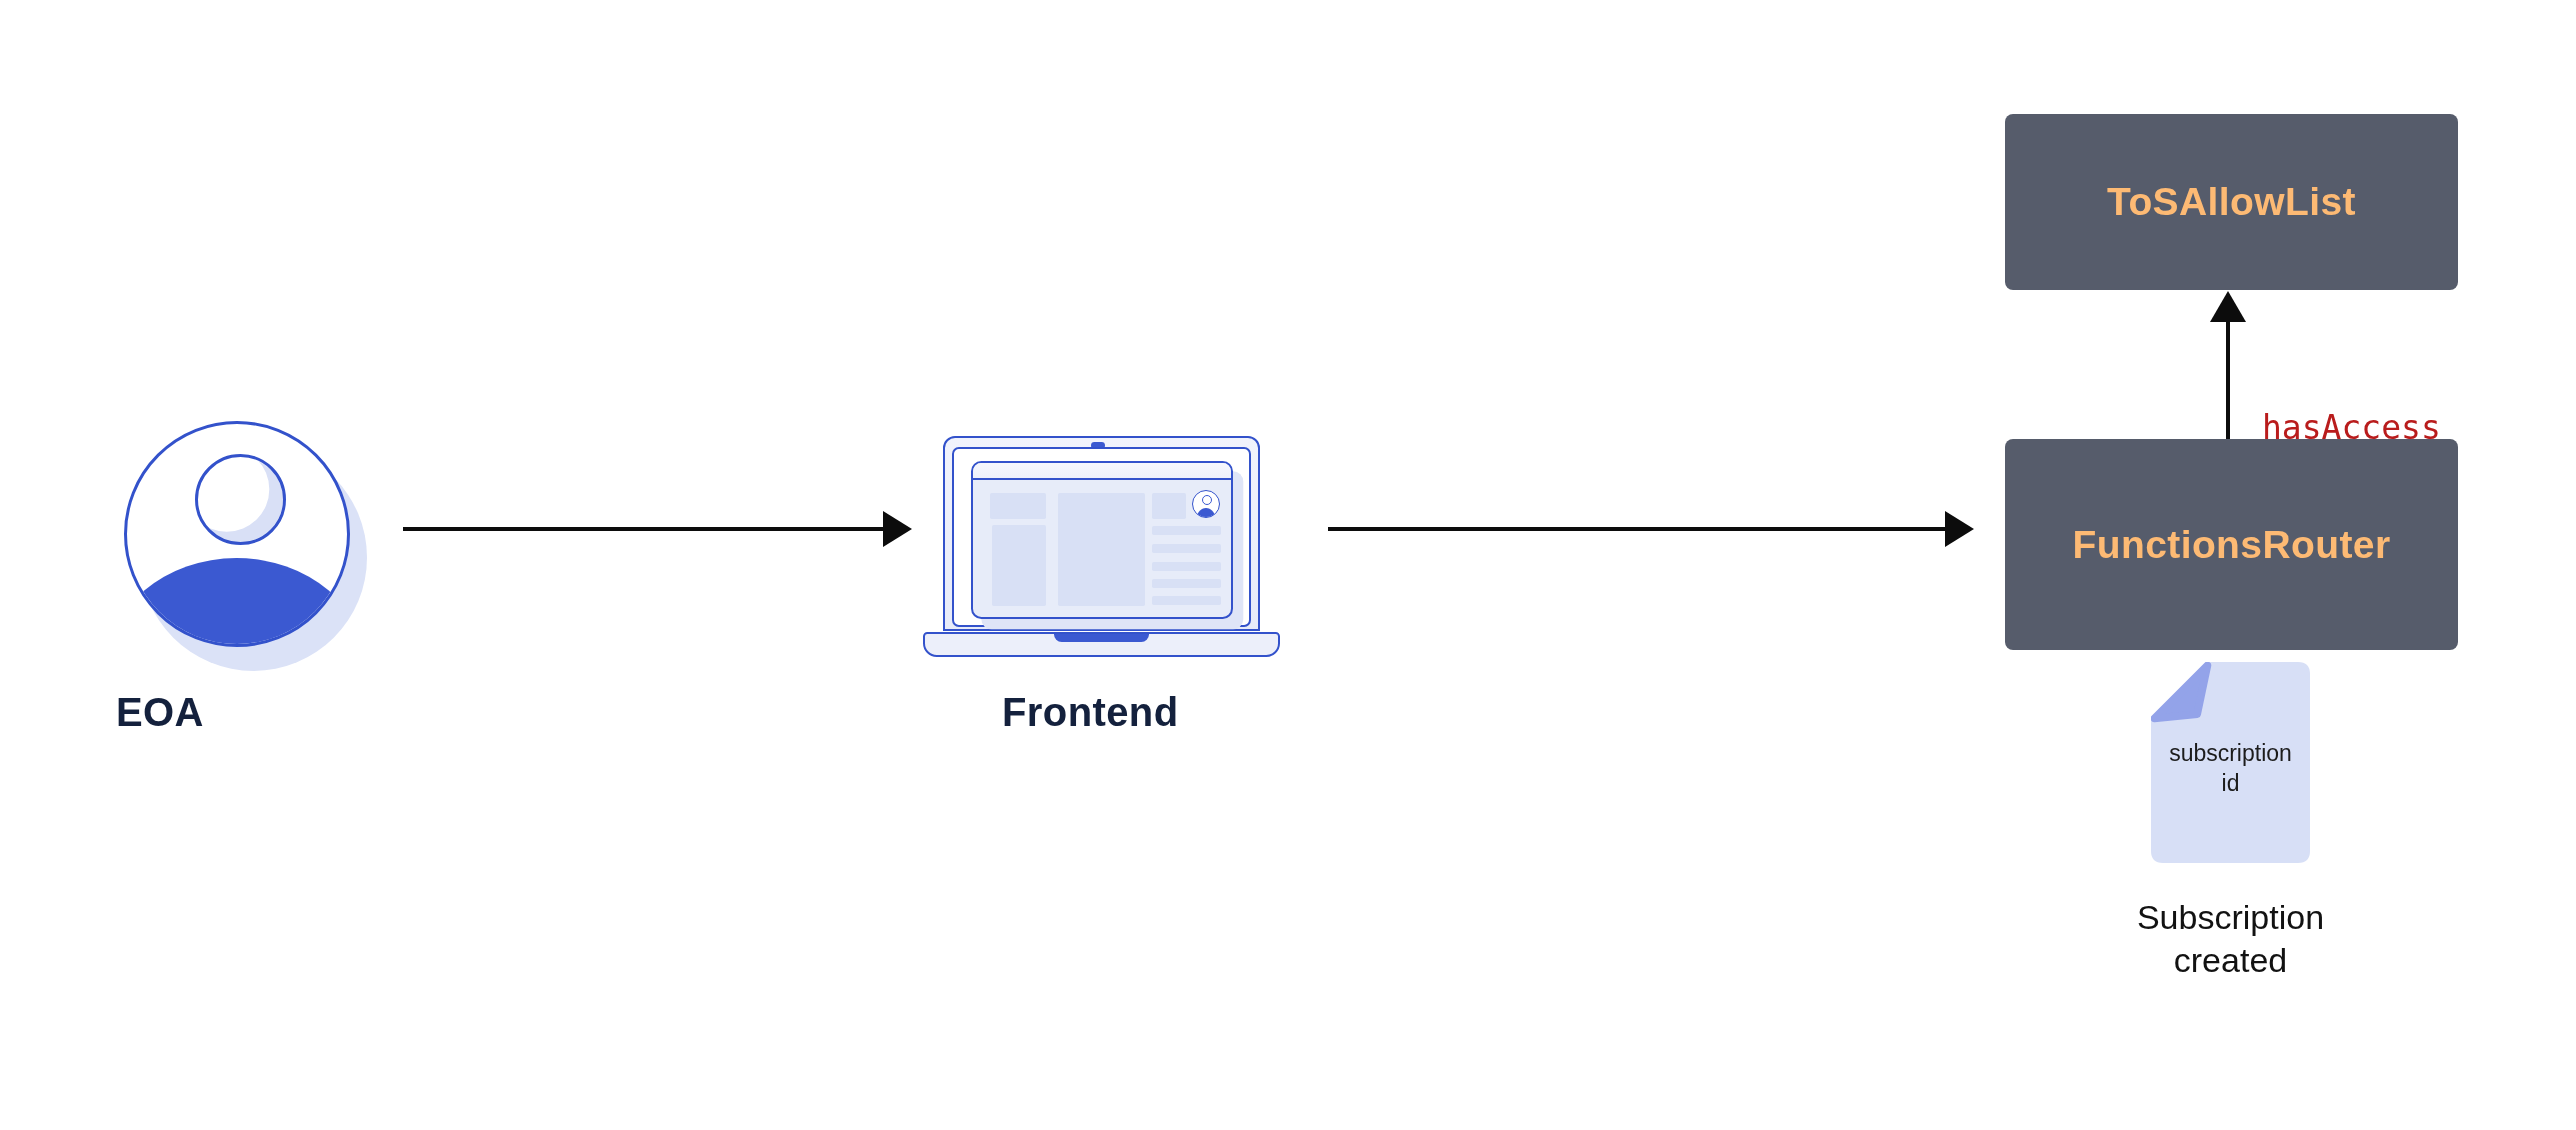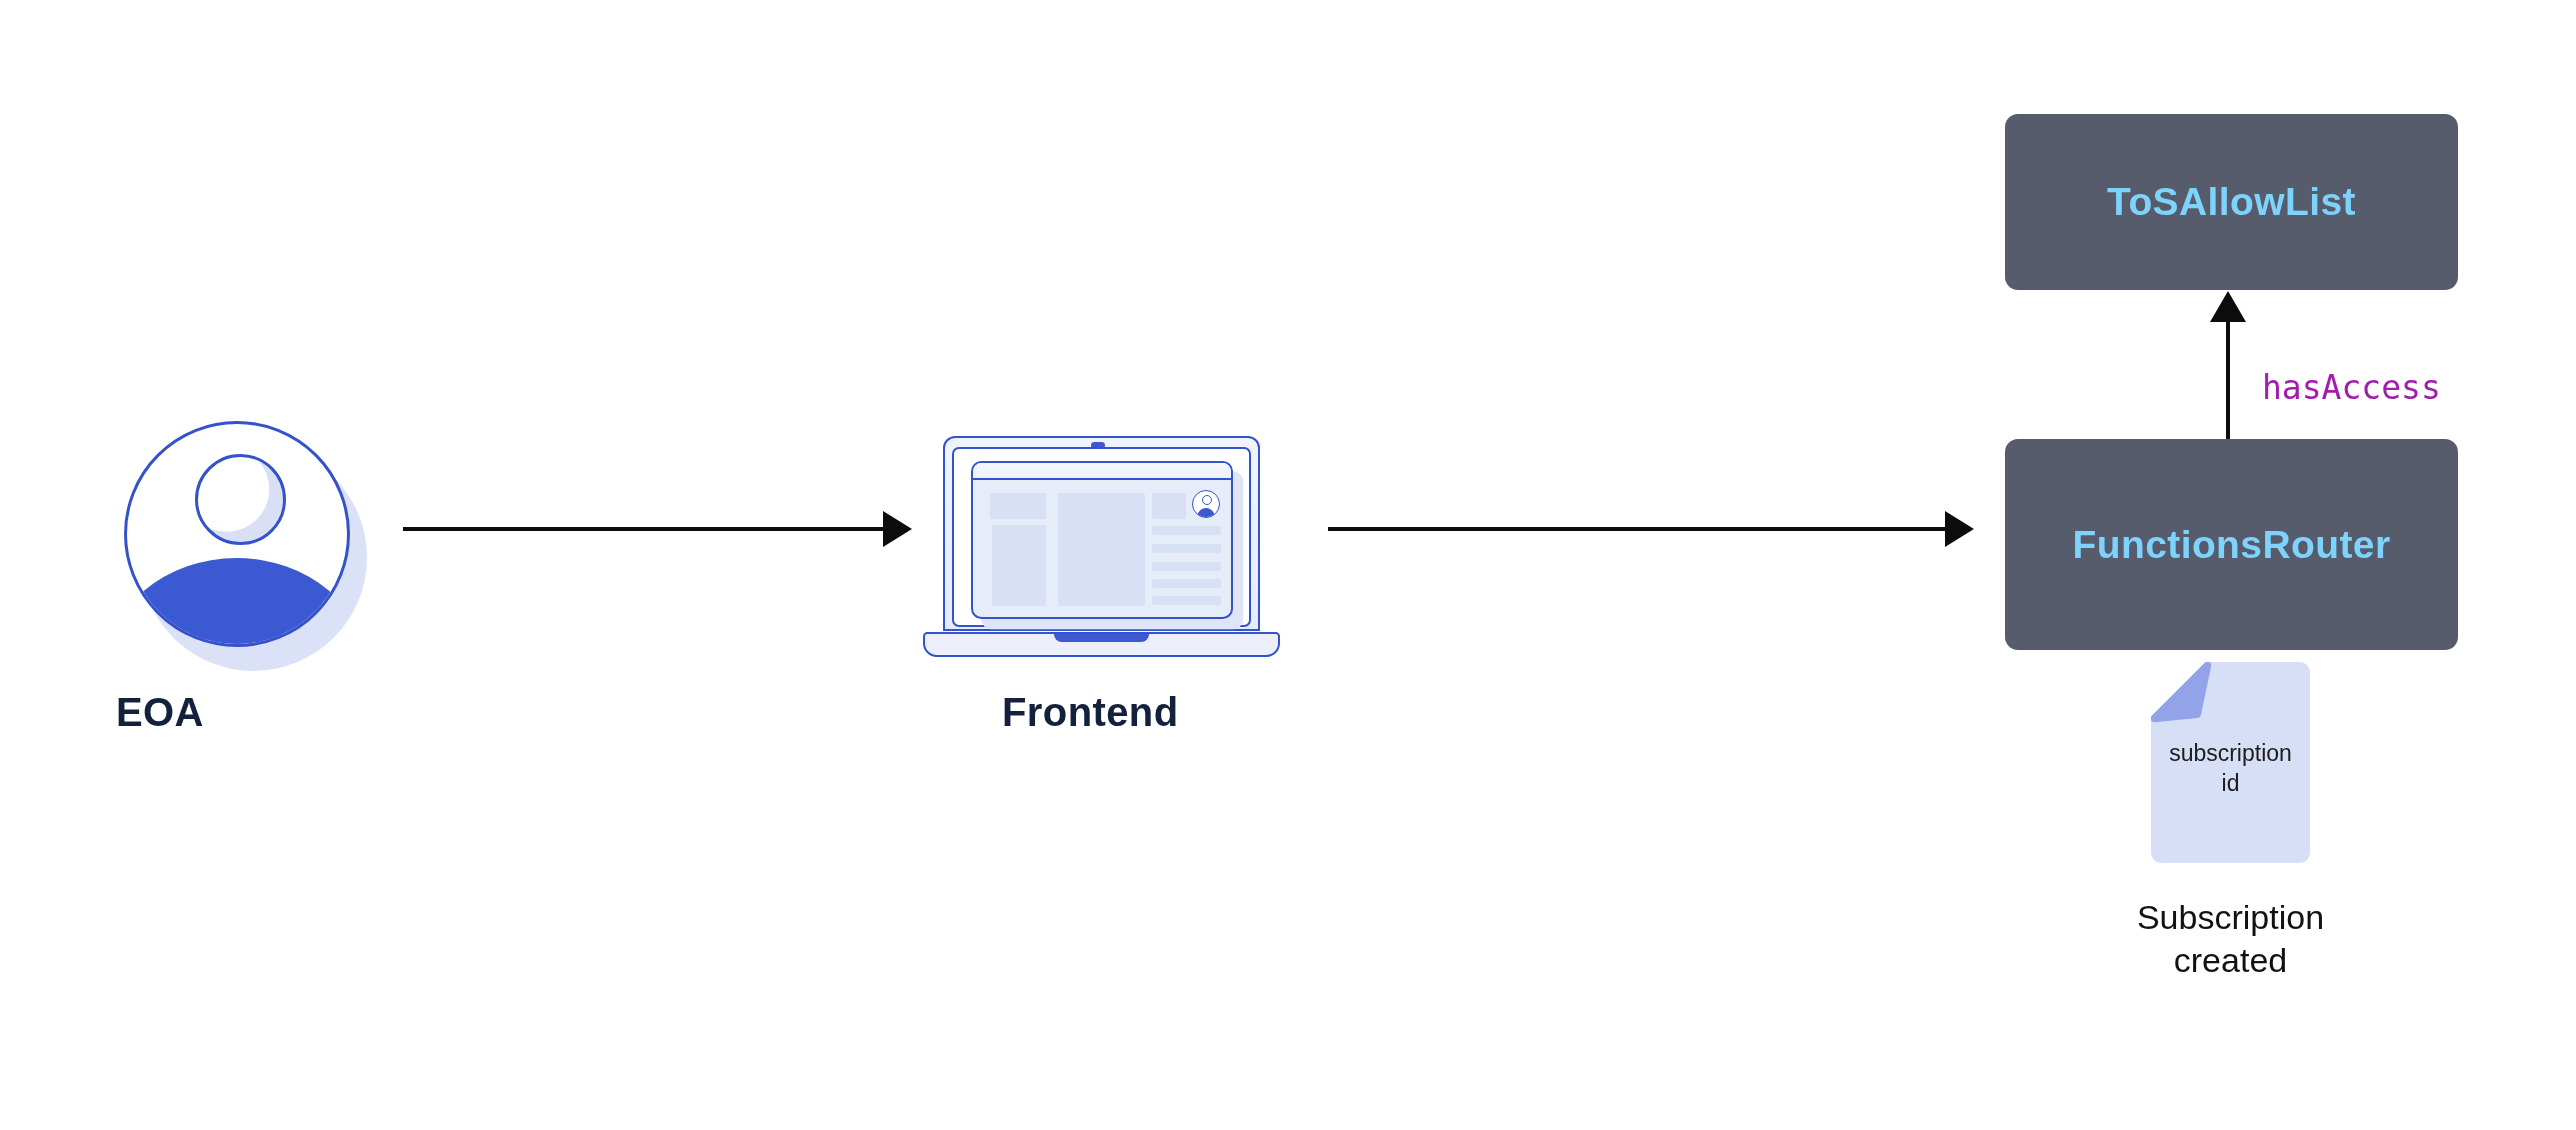--- a/index.html
+++ b/index.html
@@ -50,21 +50,21 @@
     border-top: 18px solid transparent; border-bottom: 18px solid transparent;
     border-left: 29px solid #0c0c0c;
   }
   .arrow-head-up {
     width: 0; height: 0;
     border-left: 18px solid transparent; border-right: 18px solid transparent;
     border-bottom: 31px solid #0c0c0c;
   }
   .edge-label {
     font-family: "DejaVu Sans Mono", monospace;
-    font-size: 33px; color: #a21caf; white-space: nowrap;
+    font-size: 33px; color: #b91c1c; white-space: nowrap; margin-top: 40px;
   }
   .label-create { left: 1419px; top: 485px; width: 428px; text-align: center; }
   .label-hasaccess { left: 2262px; top: 368px; }
 
   
   .laptop-group { left: 923px; top: 433px; width: 358px; height: 224px; }
   .laptop-lid {
     position: absolute; left: 19.7px; top: 2.6px; width: 313px; height: 191px;
     background: linear-gradient(180deg, #f1f3fc 0%, #e7ebf9 100%);
     border: 2.6px solid #3352cb; border-radius: 12px 12px 0 0;
@@ -114,23 +114,23 @@
     position: absolute; left: 0; top: 199px; width: 353px; height: 20.6px;
     background: #eceffa; border: 2.6px solid #3352cb; border-radius: 4.3px 4.3px 13.7px 13.7px;
   }
   .laptop-notch {
     position: absolute; left: 131px; top: 201px; width: 95px; height: 7.7px;
     background: #3b59d1; border-radius: 0 0 7.7px 7.7px;
   }
 
   
   .contract-box {
-    background: #565c6b; border-radius: 13px;
+    background: #565c6b; border-radius: 8px;
     display: flex; align-items: center; justify-content: center;
-    color: #7dd3fc; font-size: 39px; font-weight: bold; letter-spacing: 0.4px;
+    color: #fdba74; font-size: 39px; font-weight: bold; letter-spacing: 0.4px;
   }
   .box-tos    { left: 2005px; top: 114px; width: 453px; height: 176px; }
   .box-router { left: 2005px; top: 439px; width: 453px; height: 211px; }
 
   
   .doc-svg { left: 2151px; top: 662px; width: 159px; height: 201px; }
   .doc-text {
     left: 2151px; top: 738px; width: 159px;
     text-align: center; font-size: 23px; line-height: 30px;
     color: #1c1c1c; white-space: pre-line;

